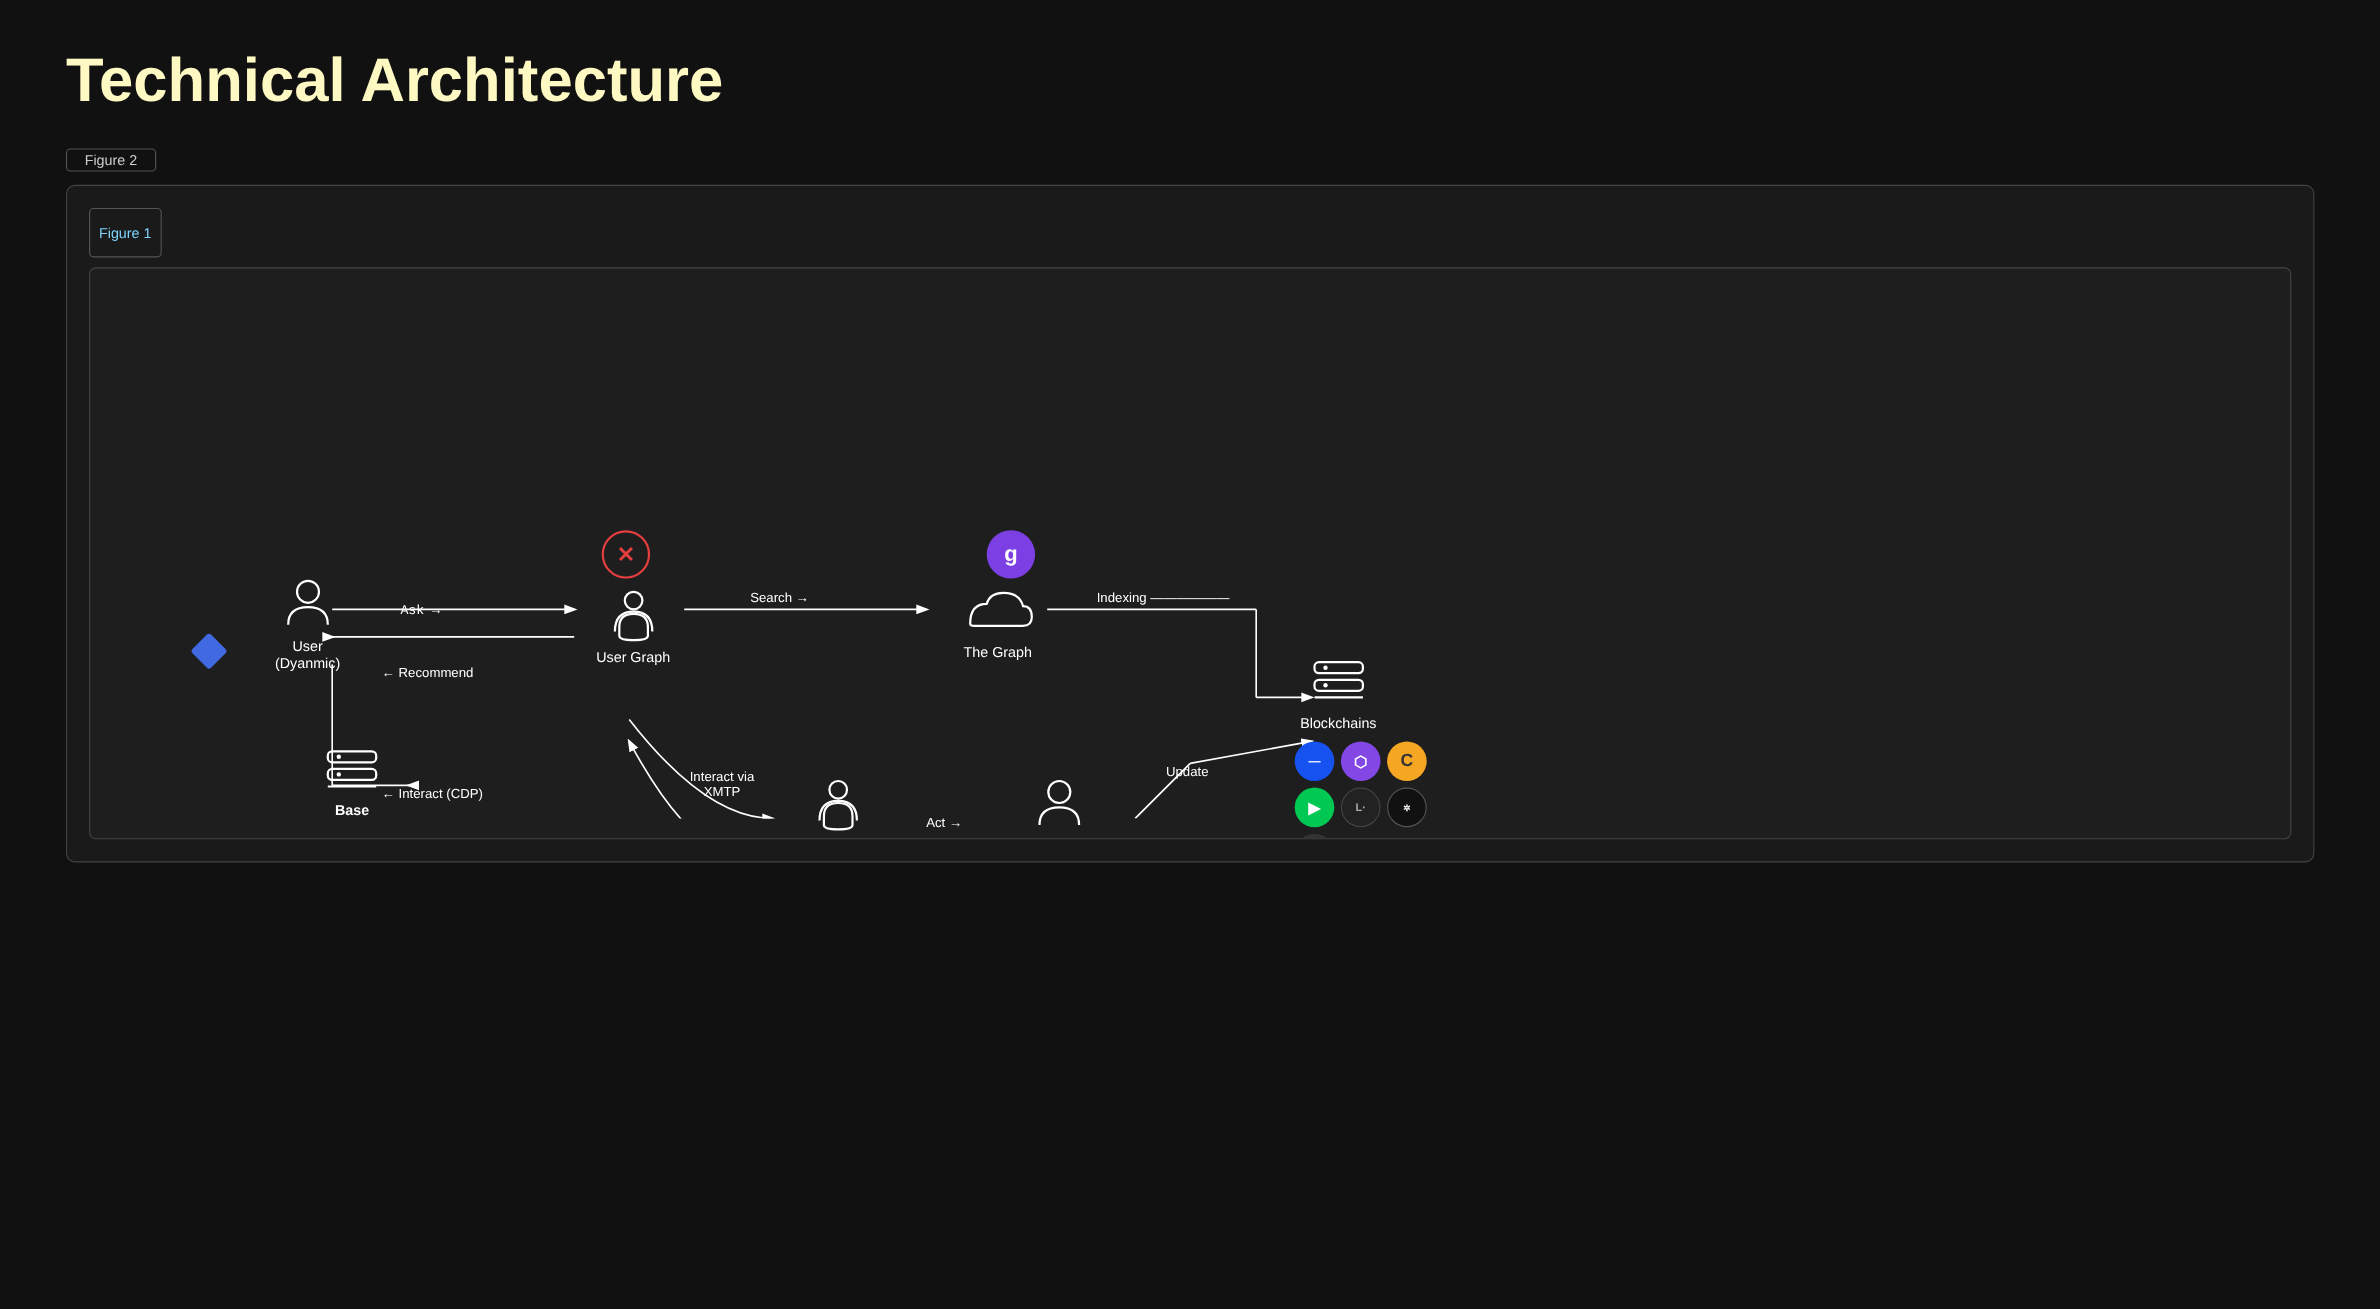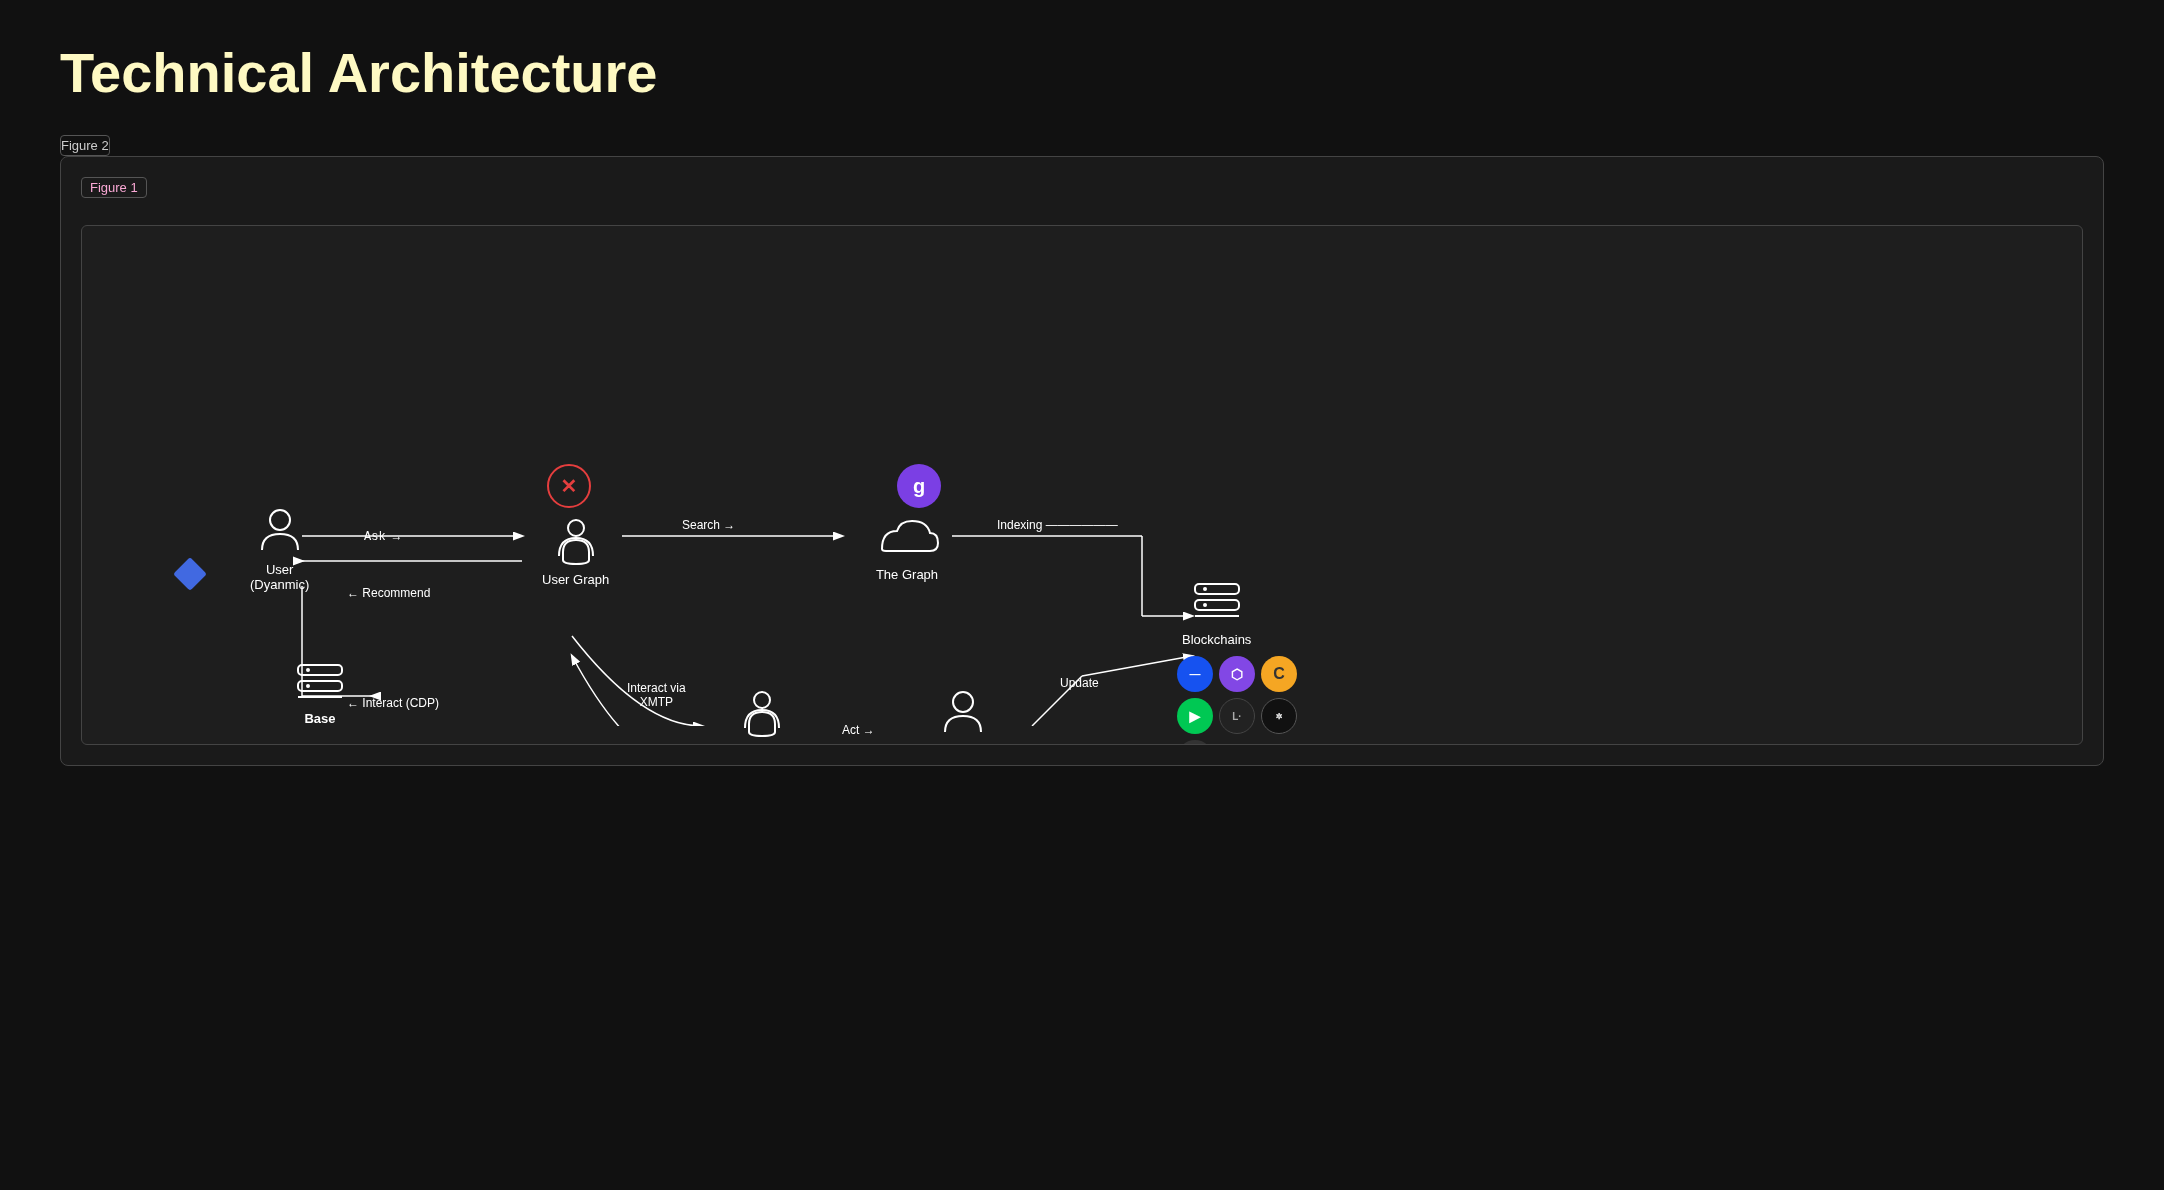--- a/index.html
+++ b/index.html
@@ -14,42 +14,43 @@
     .page-title {
       font-size: 56px;
       font-weight: 700;
       color: #fef9c3;
       margin-bottom: 30px;
     }
 
     .figure2-label {
       border: 1px solid #555;
       border-radius: 4px;
-      padding: 2px 0;
+      padding: 2px 16px;
       font-size: 13px;
       color: #ccc;
       display: inline-block;
+      margin-bottom: 12px;
     }
 
     .outer-frame {
       border: 1px solid #444;
       border-radius: 8px;
       padding: 20px;
       background: #1a1a1a;
       position: relative;
     }
 
     .figure1-label {
       border: 1px solid #555;
       border-radius: 4px;
-      padding: 2px 8px;
+      padding: 14px 8px;
       font-size: 13px;
-      color: #f9a8d4;
+      color: #7dd3fc;
       display: inline-block;
-      margin-bottom: 27px;
+      margin-bottom: 9px;
     }
 
     .inner-frame {
       border: 1px solid #444;
       border-radius: 6px;
       background: #1e1e1e;
       padding: 30px 40px;
       position: relative;
       min-height: 520px;
       overflow: hidden;

